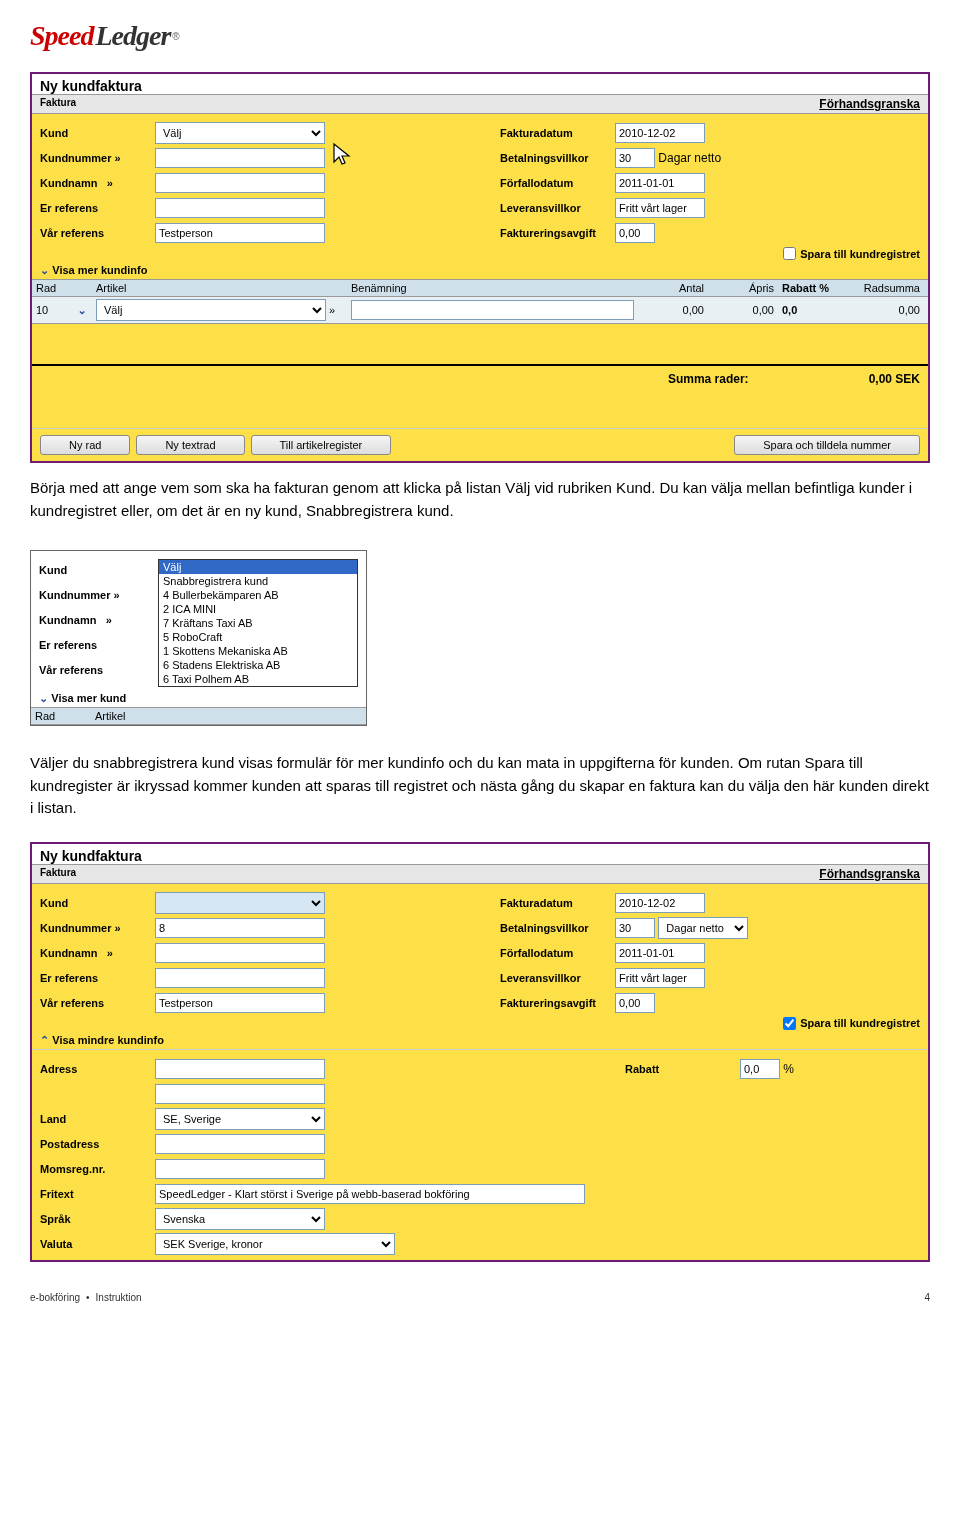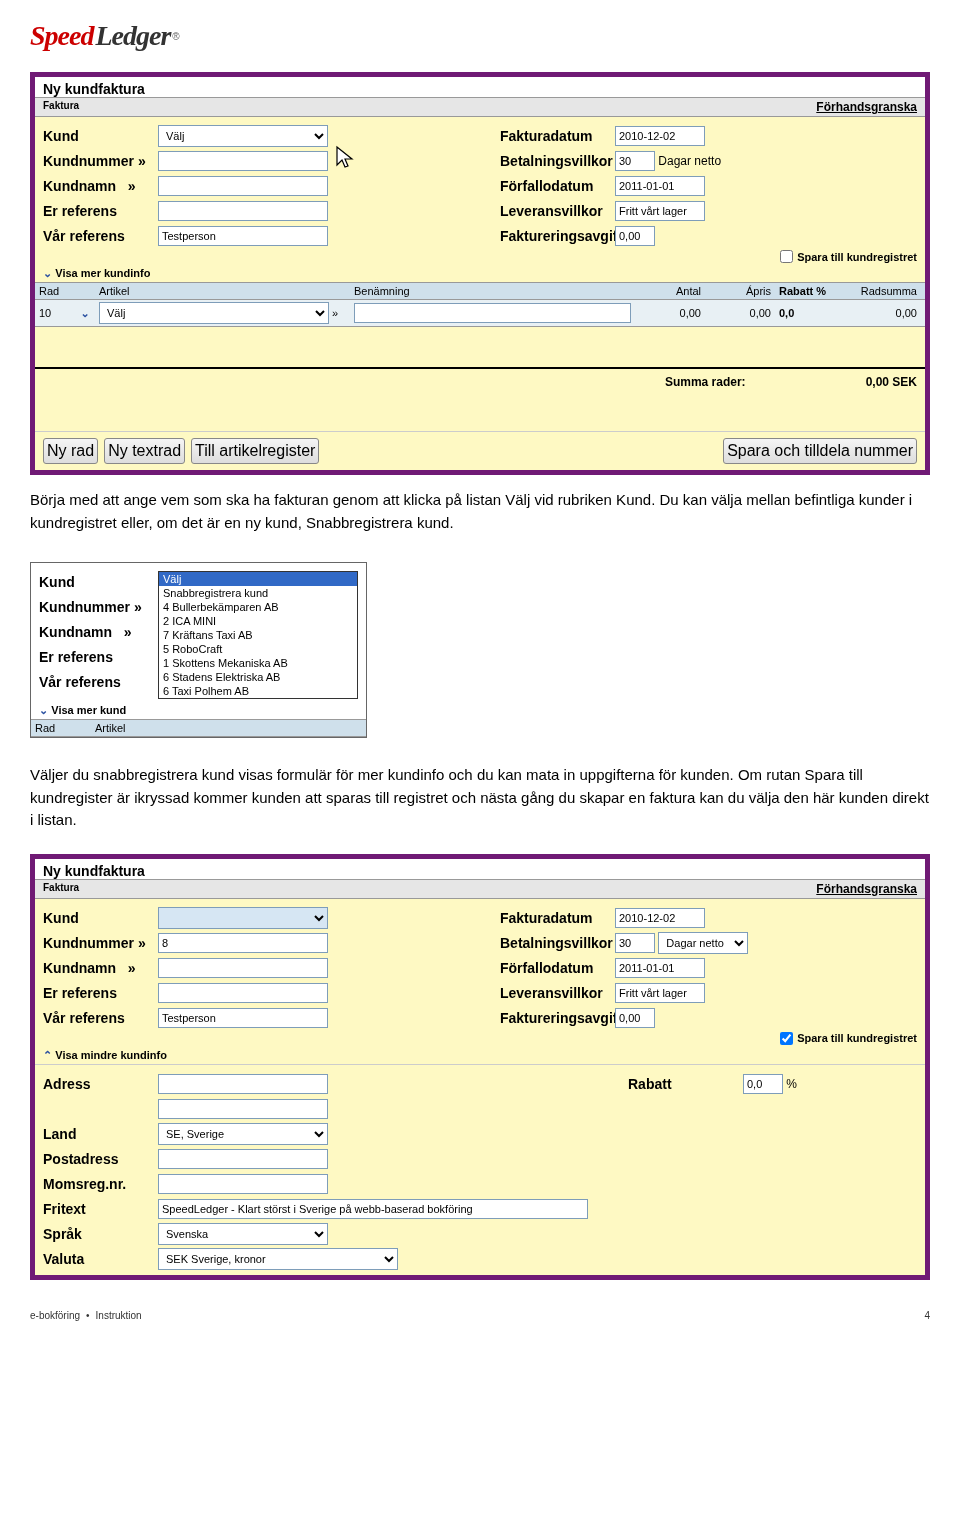--- a/index.html
+++ b/index.html
@@ -9,31 +9,31 @@
     margin: 0;
     padding: 20px 30px;
     background: #fff;
     color: #000;
   }
   .logo { display: flex; align-items: center; gap: 2px; margin-bottom: 20px; }
   .logo-speed { font-family: Georgia, serif; font-style: italic; font-weight: bold; font-size: 28px; color: #c00; letter-spacing: -1px; text-align: center; }
   .logo-ledger { font-family: Georgia, serif; font-style: italic; font-weight: bold; font-size: 28px; color: #333; letter-spacing: -1px; }
   .logo-tm { font-size: 10px; color: #666; vertical-align: super; }
 
-  .panel { border: 5px solid #701a75; background: #fef9c3; position: relative; }
+  .panel { border: 2px solid #701a75; background: #fde047; position: relative; }
   .panel-title { background: #fff; padding: 4px 8px 0 8px; }
   .panel-title h3 { margin: 0; font-size: 14px; font-weight: bold; color: #000; }
   .panel-sub { display: flex; justify-content: space-between; background: #e6e6e6; border-top: 1px solid #999; border-bottom: 1px solid #999; padding: 2px 8px; }
   .panel-sub span { font-weight: bold; font-size: 10px; }
   .panel-sub a { font-weight: bold; color: #000; text-decoration: underline; cursor: pointer; }
 
   .form-area { display: flex; padding: 8px 8px 2px 8px; gap: 40px; position: relative; }
   .col { flex: 1; }
   .row { display: flex; align-items: center; margin-bottom: 3px; min-height: 22px; }
-  .lbl { width: 115px; font-weight: bold; font-size: 14px; }
+  .lbl { width: 115px; font-weight: bold; font-size: 11px; }
   .lbl .chev { font-weight: bold; }
   input[type=text], select {
     border: 1px solid #7e9db9; height: 20px; font-size: 11px; padding: 1px 3px;
     background: #fff;
   }
   select { height: 22px; }
   .w150 { width: 170px; }
   .w90 { width: 90px; }
   .w40 { width: 40px; }
 
@@ -56,21 +56,21 @@
   .c-sum { width: 80px; text-align: right; padding-right: 8px !important; }
 
   .summa { display: flex; justify-content: flex-end; padding: 6px 8px 12px; gap: 120px; font-weight: bold; border-top: 2px solid #000;}
   .summa-spacer{height:40px;}
 
   .btn-row { display: flex; padding: 6px 8px; gap: 6px; border-top: 1px solid #ccc;}
   .btn-row .spacer { flex: 1; }
   button.btn {
     background: linear-gradient(#f5f5f5,#ddd);
     border: 1px solid #888; border-radius: 3px;
-    padding: 3px 3px; font-size: 16px; cursor: pointer;
+    padding: 3px 28px; font-size: 11px; cursor: pointer;
   }
 
   .body-text { font-family: Verdana, sans-serif; font-size: 15px; line-height: 1.5; margin: 14px 0 22px; }
 
   .cursor-overlay { position: absolute; top: 28px; left: 300px; pointer-events: none; }
 
   
   .dropdown-panel { border: 1px solid #666; display: inline-block; background: #fff; margin: 6px 0 12px; }
   .dropdown-panel .form-area { padding-bottom: 0; }
   .dd-list { border: 1px solid #333; background: #fff; width: 200px; }

